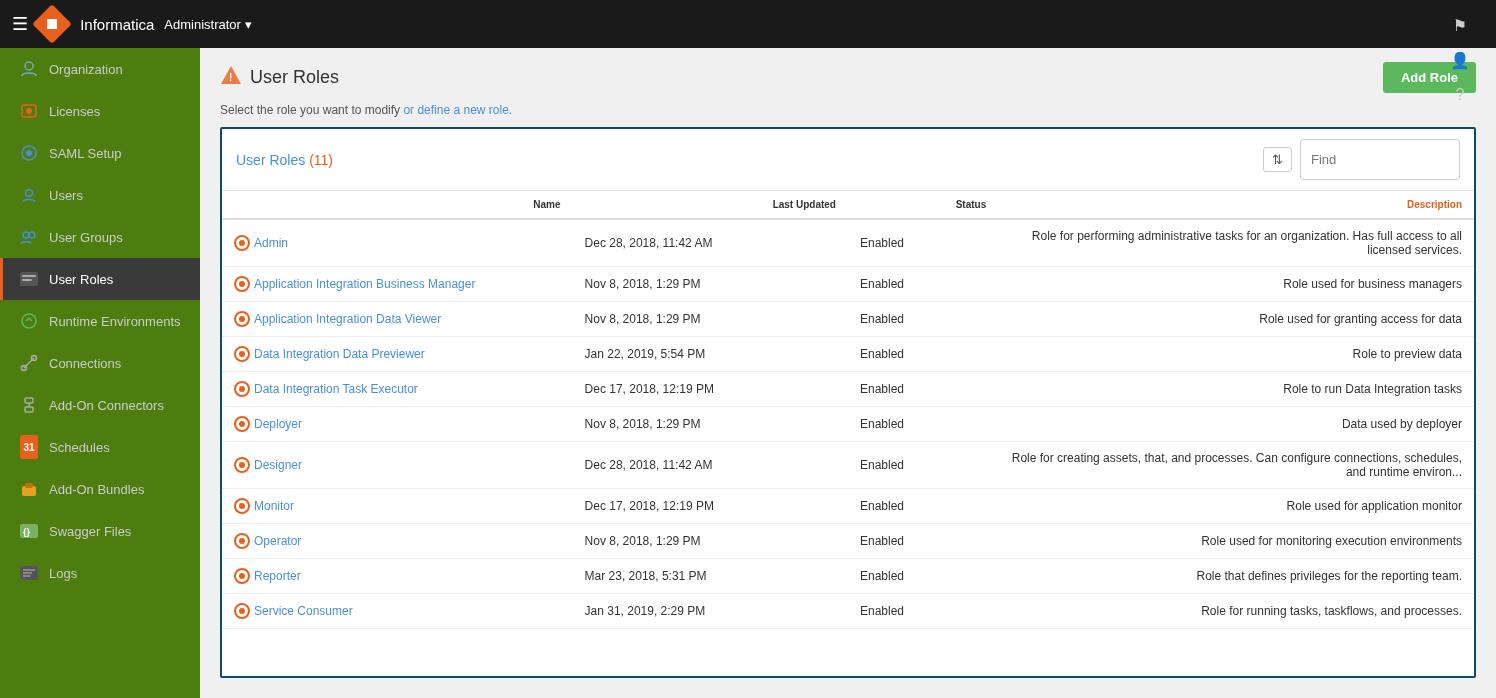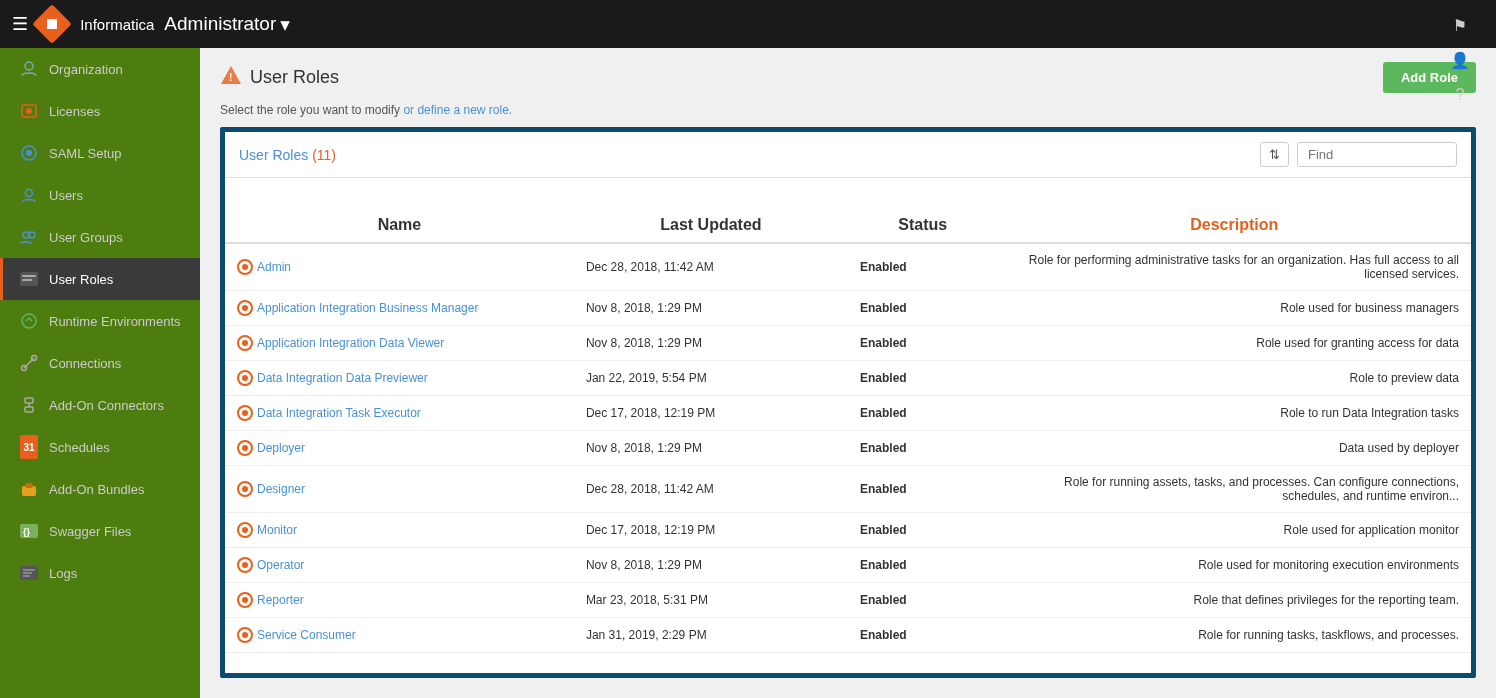--- a/index.html
+++ b/index.html
@@ -27,21 +27,21 @@
       flex-shrink: 0;
     }
     .logo-inner {
       width: 14px; height: 14px;
       background: #fff;
       transform: rotate(0deg);
       clip-path: polygon(50% 0%, 100% 50%, 50% 100%, 0% 50%);
     }
     .app-name { color: #fff; font-size: 15px; font-weight: 400; margin-left: 4px; }
     .admin-selector {
-      color: #fff; font-size: 19px; cursor: pointer;
+      color: #fff; font-size: 13px; cursor: pointer;
       display: flex; align-items: center; gap: 4px;
       background: none; border: none; color: #fff;
     }
     .topnav-right { display: flex; align-items: center; gap: 16px; flex-direction: column; }
     .topnav-user { color: #fff; font-size: 13px; cursor: pointer; display: flex; align-items: center; gap: 4px; }
     .topnav-icon { color: #ccc; font-size: 16px; cursor: pointer; }
     .topnav-divider { width: 1px; height: 24px; background: #555; }
 
     
     .layout { display: flex; flex: 1; overflow: hidden; }
@@ -109,27 +109,26 @@
       padding: 0 20px 10px 20px;
       font-size: 12px;
       color: #555;
     }
     .page-subtitle a { color: #4a90d9; text-decoration: none; }
 
     
     .table-container {
       margin: 0 20px 20px 20px;
       background: #fff;
-      border: 5px solid #0c4a6e;
+      border: 2px solid #0c4a6e;
       border-radius: 2px;
       flex: 1;
       overflow: hidden;
       display: flex;
       flex-direction: column;
-      gap: 30px;
     }
     .table-toolbar {
       padding: 10px 14px;
       display: flex;
       align-items: center;
       justify-content: space-between;
       border-bottom: 1px solid #e0e0e0;
     }
     .table-title { font-size: 14px; color: #4a90d9; font-weight: 500; }
     .table-count { color: #e8601c; }
@@ -139,21 +138,21 @@
       border: 1px solid #ccc;
       border-radius: 3px;
       padding: 4px 8px;
       cursor: pointer;
       color: #555;
       font-size: 13px;
     }
     .find-input {
       border: 1px solid #ccc;
       border-radius: 3px;
-      padding: 4px 10px;
+      padding: 12px 10px;
       font-size: 13px;
       width: 160px;
       color: #999;
     }
 
     
     .roles-table {
       width: 100%;
       border-collapse: collapse;
       overflow-y: auto;
@@ -170,23 +169,23 @@
       overflow-y: auto;
       max-height: 460px;
     }
     .roles-table tbody tr {
       display: table;
       width: 100%;
       table-layout: fixed;
     }
     .roles-table th {
       padding: 8px 12px;
-      text-align: center;
+      text-align: right;
       font-weight: 600;
-      font-size: 16px;
+      font-size: 10px;
       color: #333;
       border-bottom: 2px solid #ddd;
       background: #fff;
     }
     .roles-table th.description { color: #e8601c; }
     .roles-table td {
       padding: 9px 12px;
       border-bottom: 1px solid #eee;
       font-size: 12px;
       color: #333;
@@ -209,21 +208,21 @@
       content: '';
       width: 6px;
       height: 6px;
       background: #e8601c;
       border-radius: 50%;
     }
     .name-cell { display: flex; align-items: center; }
 
     .col-name { width: 28%; text-align: center; }
     .col-updated { width: 22%; }
-    .col-status { width: 12%; font-weight: bold; }
+    .col-status { width: 12%; }
     .col-desc { width: 38%; text-align: right; }
   </style>
 </head>
 <body>
 
 <div class="topnav">
   <div class="topnav-left">
     <span class="hamburger-icon">☰</span>
     <div class="logo-diamond">
       <div class="logo-inner"></div>
@@ -481,21 +480,21 @@
   </tr>
             <tr>
     <td class="col-name">
       <div class="name-cell">
         <span class="role-icon "></span>
         <a class="role-link">Designer</a>
       </div>
     </td>
     <td class="col-updated">Dec 28, 2018, 11:42 AM</td>
     <td class="col-status">Enabled</td>
-    <td class="col-desc">Role for running assets, tasks, and processes. Can configure connections, schedules, and runtime environ...</td>
+    <td class="col-desc">Role for creating assets, that, and processes. Can configure connections, schedules, and runtime environ...</td>
   </tr>
             <tr>
     <td class="col-name">
       <div class="name-cell">
         <span class="role-icon "></span>
         <a class="role-link">Monitor</a>
       </div>
     </td>
     <td class="col-updated">Dec 17, 2018, 12:19 PM</td>
     <td class="col-status">Enabled</td>

